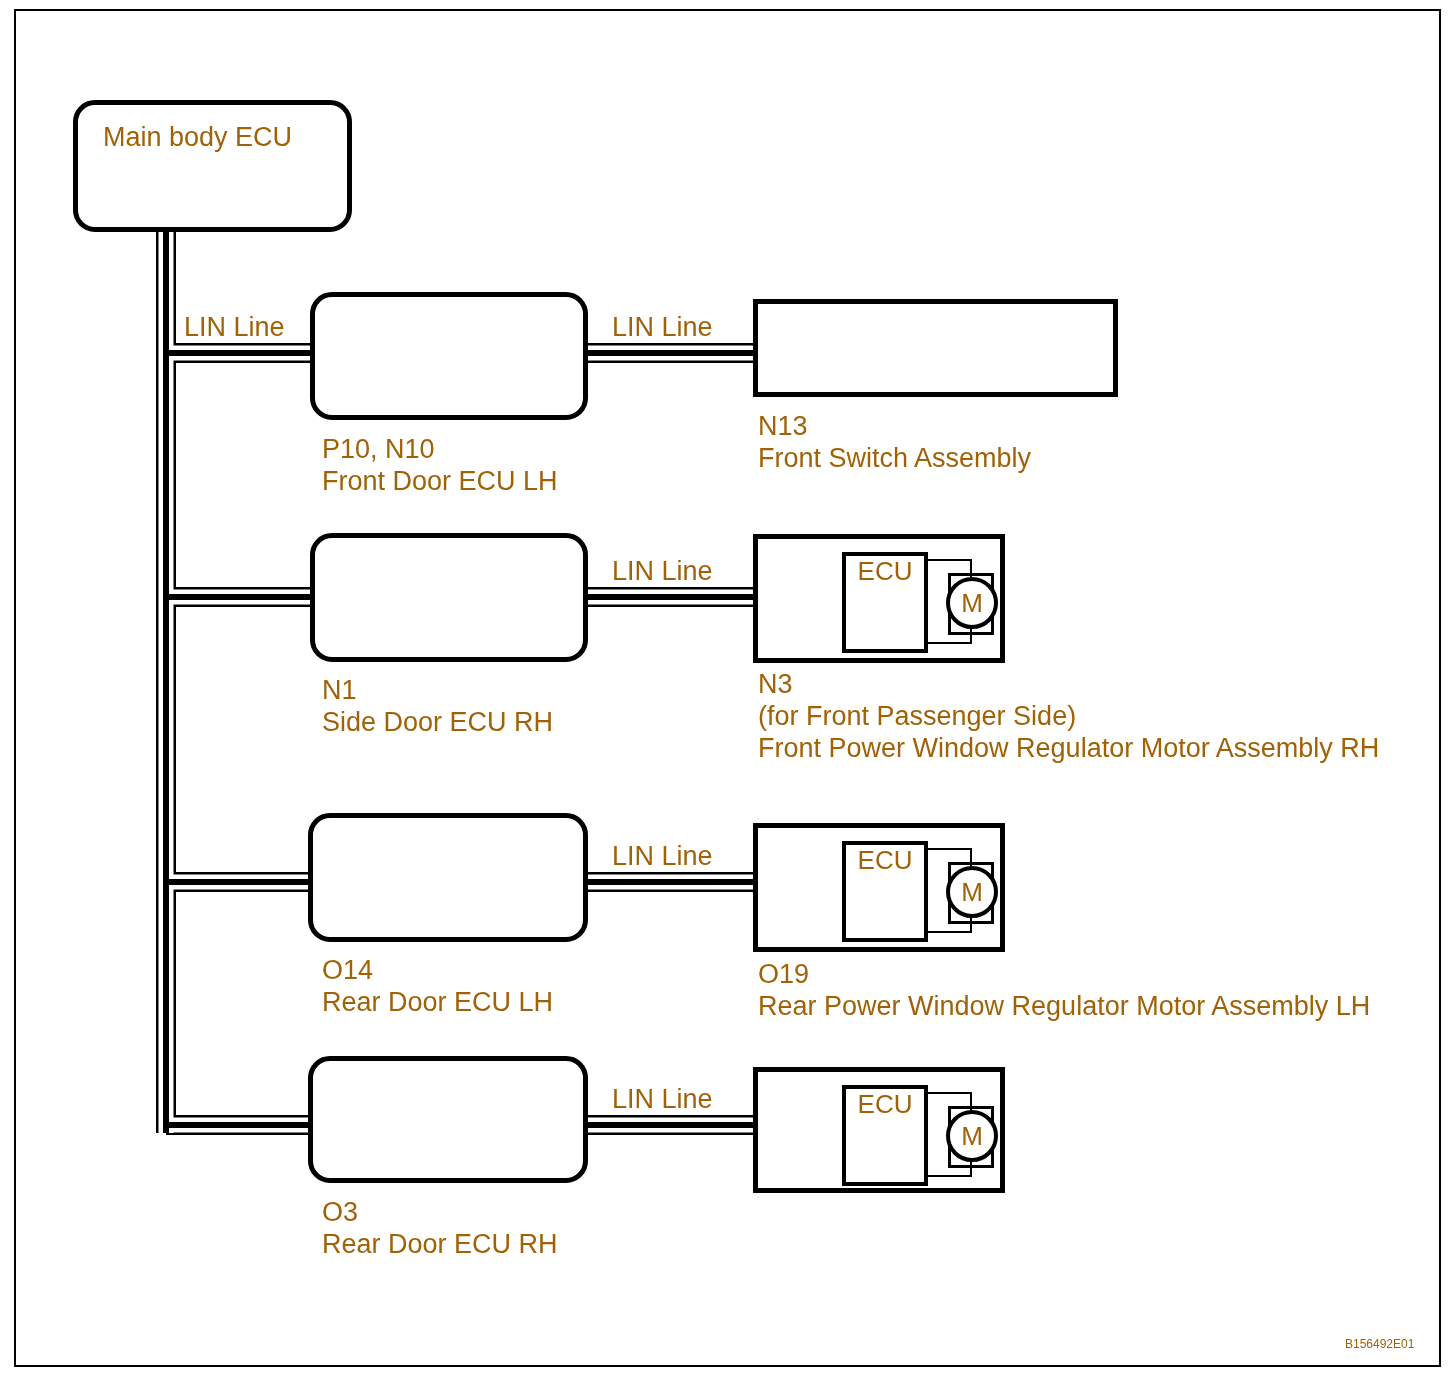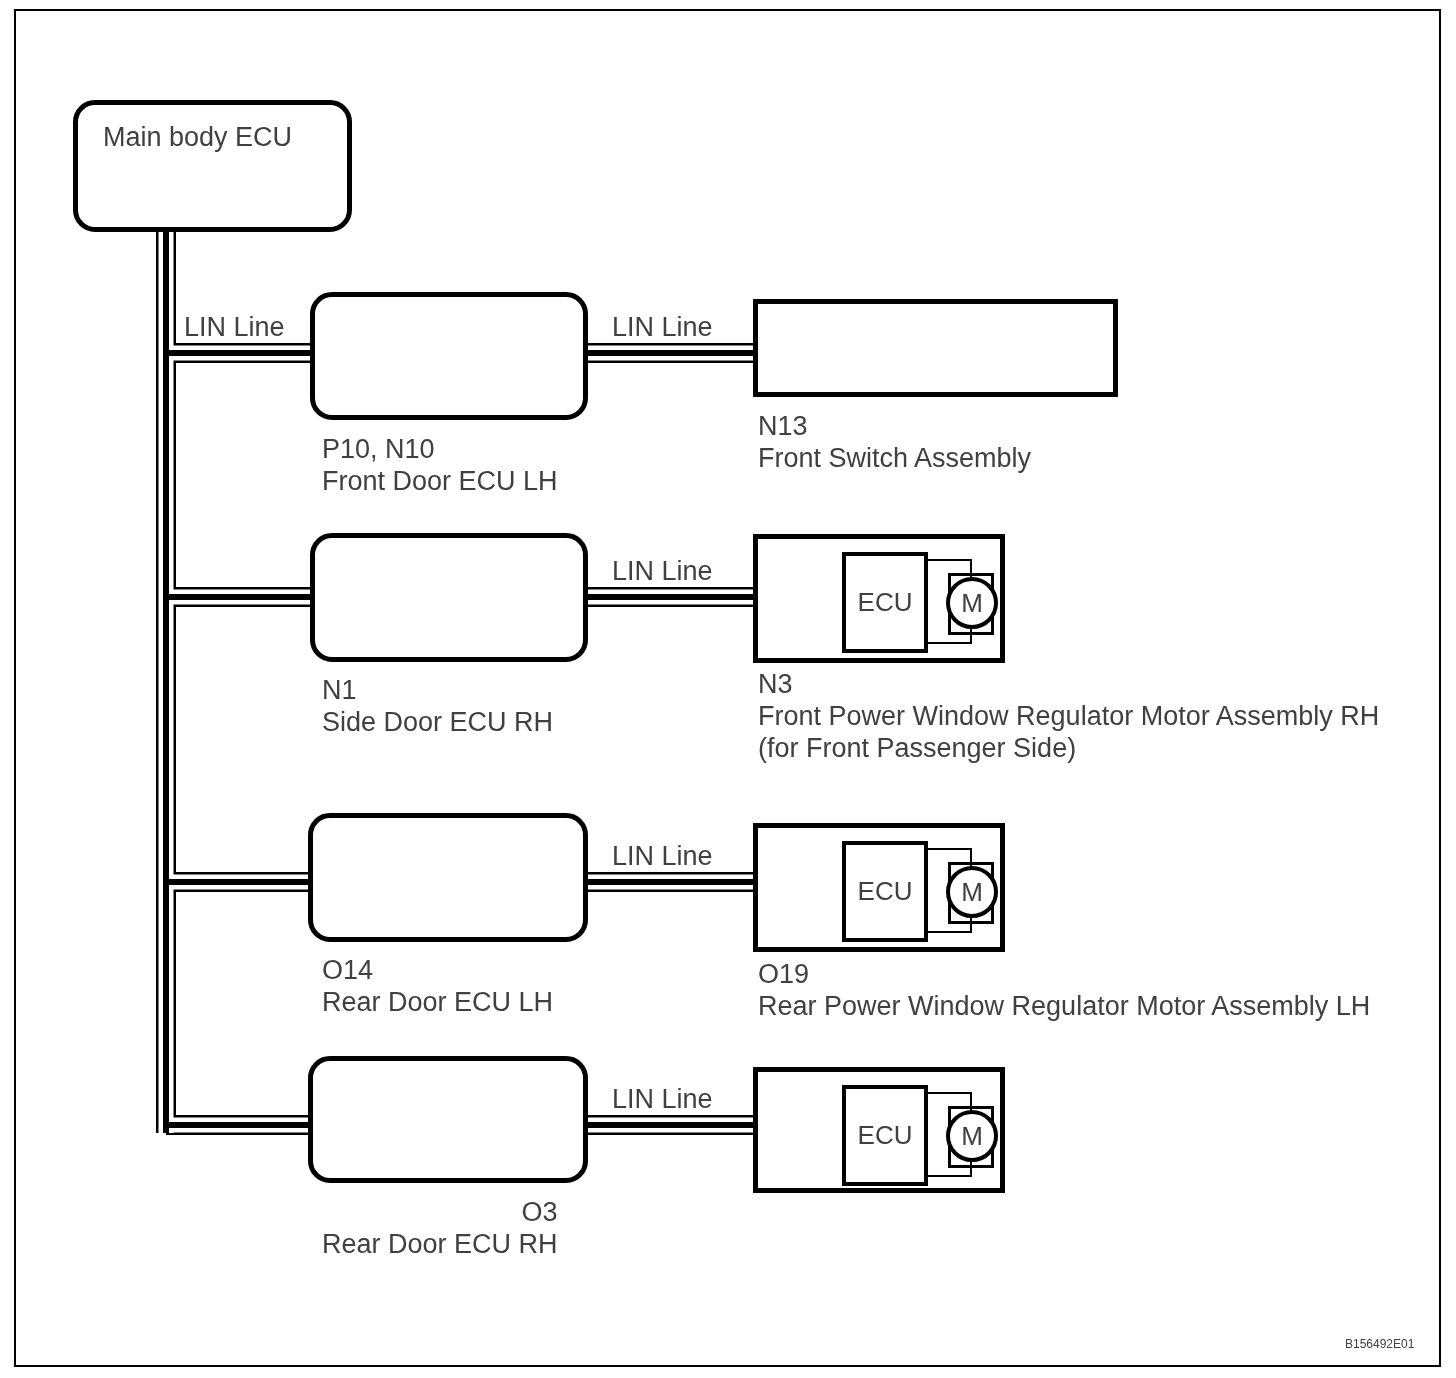--- a/index.html
+++ b/index.html
@@ -1,18 +1,18 @@
 <!DOCTYPE html>
 <html><head>
 <meta charset="utf-8">
 <style>
   html,body { margin:0; padding:0; background:#ffffff; }
   .page {
     position:relative; width:1456px; height:1378px;
-    background:#ffffff; color:#404040;
+    background:#ffffff; color:#a16207;
     font-family:"Liberation Sans", sans-serif;
     overflow:hidden;
   }
   .frame {
     position:absolute; left:14px; top:9px; width:1423px; height:1354px;
     border:2px solid #000;
   }
   svg.wires { position:absolute; left:0; top:0; width:1456px; height:1378px; }
   .wire-outer { fill:none; stroke:#000; stroke-width:20; stroke-linecap:butt; }
   .wire-gap   { fill:none; stroke:#fff; stroke-width:15; stroke-linecap:butt; }
@@ -21,21 +21,21 @@
   .box { position:absolute; box-sizing:border-box; background:#fff; border:5px solid #000; }
   .round { border-radius:22px; }
 
   .main-ecu-label { position:absolute; left:25px; top:16px; font-size:27px; line-height:32px; white-space:nowrap; }
 
   .label { position:absolute; font-size:27px; line-height:32px; white-space:nowrap; }
   .label div { white-space:nowrap; }
   .lin-label { position:absolute; font-size:27px; line-height:27px; white-space:nowrap; }
 
   .ecu-rect { position:absolute; box-sizing:border-box; left:84px; top:13px; width:86px; height:101px;
-              background:#fff; border:4px solid #000; display:flex; align-items:center; justify-content:center;
+              background:#fff; border:4px solid #000; display:flex; align-items:flex-start; justify-content:center;
               font-size:26px; }
   .connector-rect { position:absolute; box-sizing:border-box; left:168px; top:20px; width:46px; height:85px;
               border:2px solid #000; background:transparent; }
   .motor-rect { position:absolute; box-sizing:border-box; left:190px; top:34px; width:46px; height:62px;
               border:3px solid #000; background:transparent; }
   .motor-circle { position:absolute; box-sizing:border-box; left:188px; top:38px; width:52px; height:52px;
               border:4px solid #000; border-radius:50%; background:#fff;
               display:flex; align-items:center; justify-content:center; font-size:26px; }
 
   .code { position:absolute; left:1345px; top:1335px; font-size:12px; line-height:18px; }
@@ -107,33 +107,33 @@
     <div>Front Door ECU LH</div>
   </div>
   <div class="label" style="left:322px; top:674px;">
     <div>N1</div>
     <div>Side Door ECU RH</div>
   </div>
   <div class="label" style="left:322px; top:954px;">
     <div>O14</div>
     <div>Rear Door ECU LH</div>
   </div>
-  <div class="label" style="left:322px; top:1196px;text-align:right;">
+  <div class="label" style="left:322px; top:1196px;">
     <div>O3</div>
     <div>Rear Door ECU RH</div>
   </div>
 
   <div class="label" style="left:758px; top:410px;">
     <div>N13</div>
     <div>Front Switch Assembly</div>
   </div>
   <div class="label" style="left:758px; top:668px;">
     <div>N3</div>
+    <div>(for Front Passenger Side)</div>
     <div>Front Power Window Regulator Motor Assembly RH</div>
-    <div>(for Front Passenger Side)</div>
   </div>
   <div class="label" style="left:758px; top:958px;">
     <div>O19</div>
     <div>Rear Power Window Regulator Motor Assembly LH</div>
   </div>
 
   <div class="code">B156492E01</div>
 
 </div>
 

